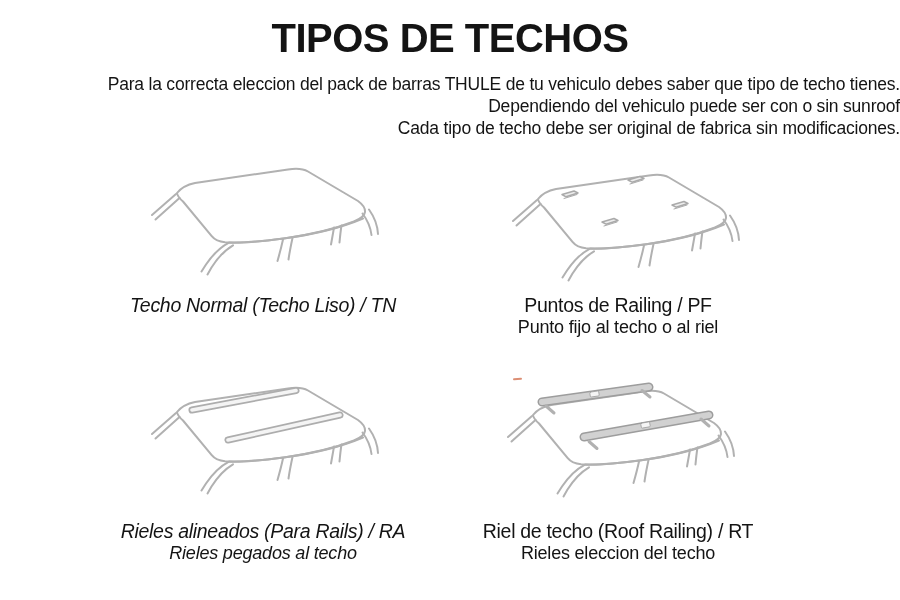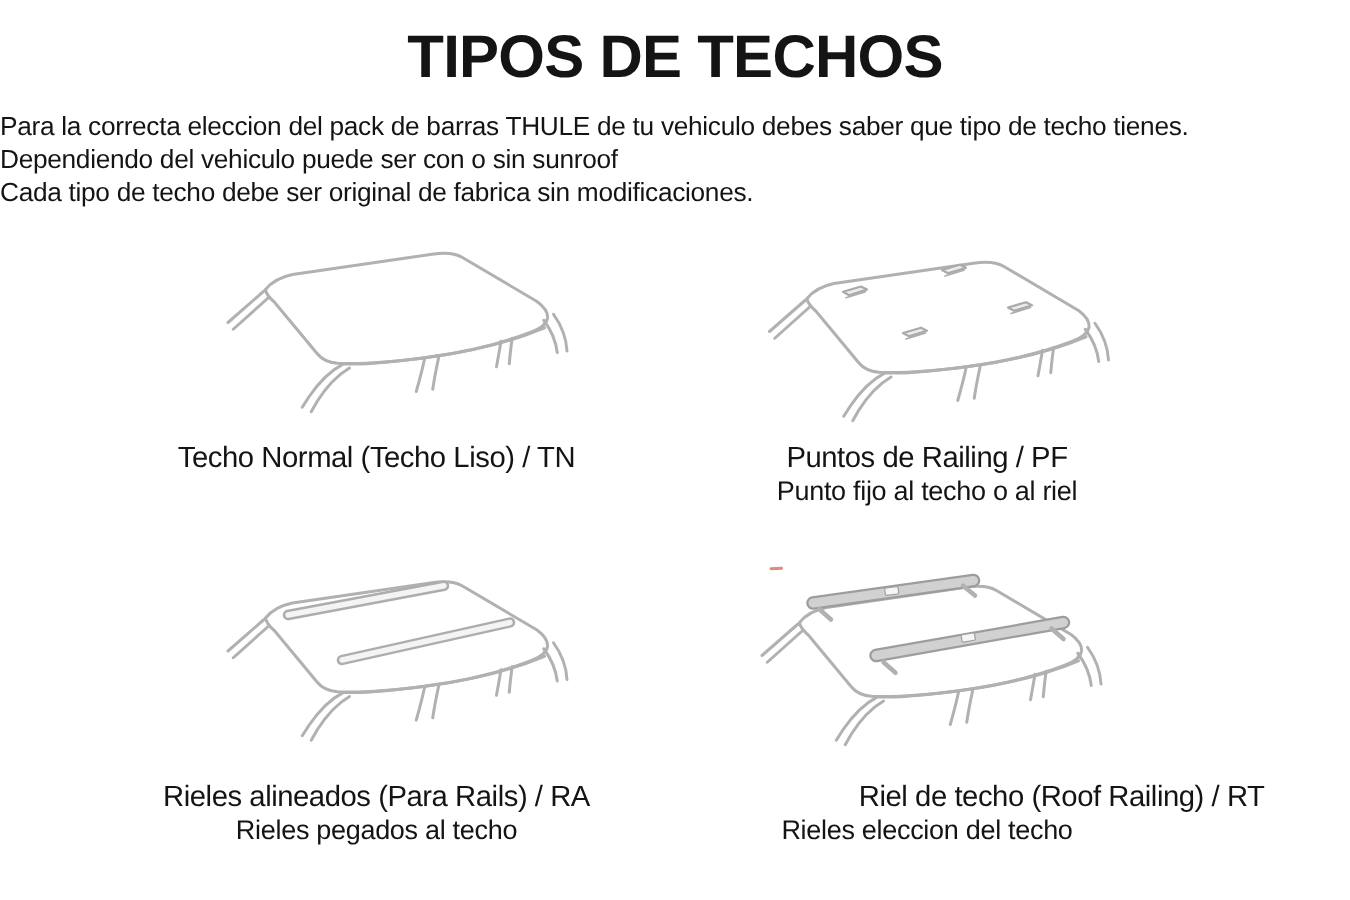--- a/index.html
+++ b/index.html
@@ -12,21 +12,21 @@
     overflow: hidden;
   }
   .title {
     position: absolute; top: 12px; left: 0; width: 900px;
     margin: 0; text-align: center;
     font-size: 40px; line-height: 52px; font-weight: 700;
     letter-spacing: -0.5px;
   }
   .intro {
     position: absolute; top: 73px; left: 0; width: 900px;
-    text-align: left;
+    text-align: right;
     font-size: 17.5px; line-height: 22px; font-weight: 400;
     letter-spacing: -0.2px;
   }
   .quad-art {
     position: absolute; width: 450px; height: 152px;
     filter: blur(0.45px); opacity: 0.95;
   }
   #art-tn { left: 0;     top: 148px; }
   #art-pf { left: 450px; top: 148px; }
   #art-ra { left: 0;     top: 360px; }
@@ -34,28 +34,28 @@
   .roof-label {
     position: absolute; width: 450px; text-align: center;
     font-size: 19.5px; line-height: 1; font-weight: 500;
     letter-spacing: -0.3px; white-space: nowrap;
   }
   .roof-sublabel {
     position: absolute; width: 450px; text-align: center;
     font-size: 18px; line-height: 1; font-weight: 500;
     letter-spacing: -0.2px; white-space: nowrap;
   }
-  .col-left  { left: 26px; }
+  .col-left  { left: 38px; font-style: italic; }
   .col-right { left: 393px; }
   #label-tn { top: 296px; }
   #label-pf { top: 296px; }
   #sub-pf   { top: 318px; }
   #label-ra { top: 522px; }
   #sub-ra   { top: 544px; }
-  #label-rt { top: 522px; text-align: right; }
+  #label-rt { top: 522px; }
   #sub-rt   { top: 544px; }
   .stray-mark {
     position: absolute; left: 513px; top: 378px;
     width: 9px; height: 2px; border-radius: 1px;
     background: rgba(214, 122, 92, 0.85);
     transform: rotate(-3deg);
   }
   .defs-svg { position: absolute; width: 0; height: 0; overflow: hidden; }
 </style>
 </head>

